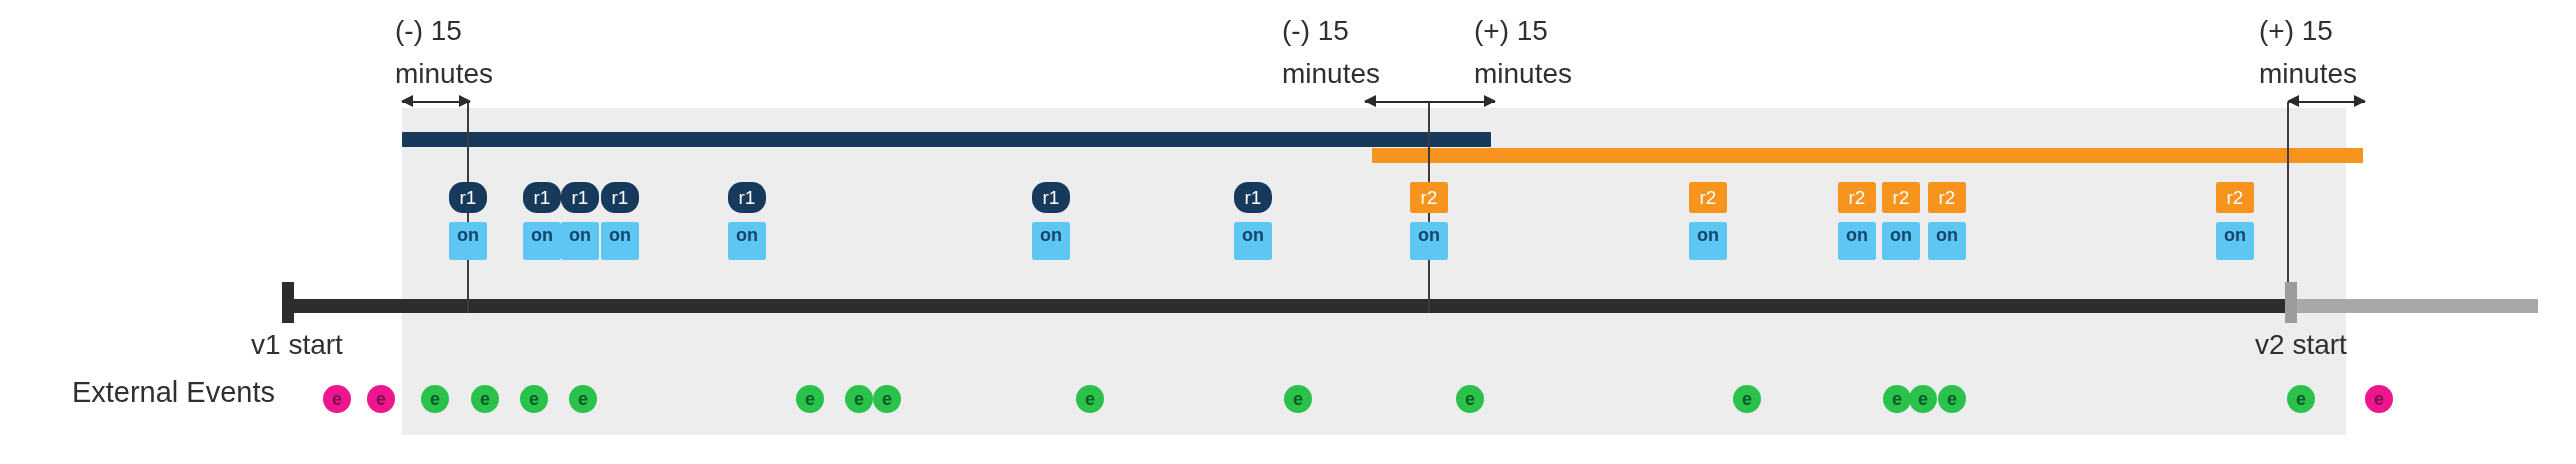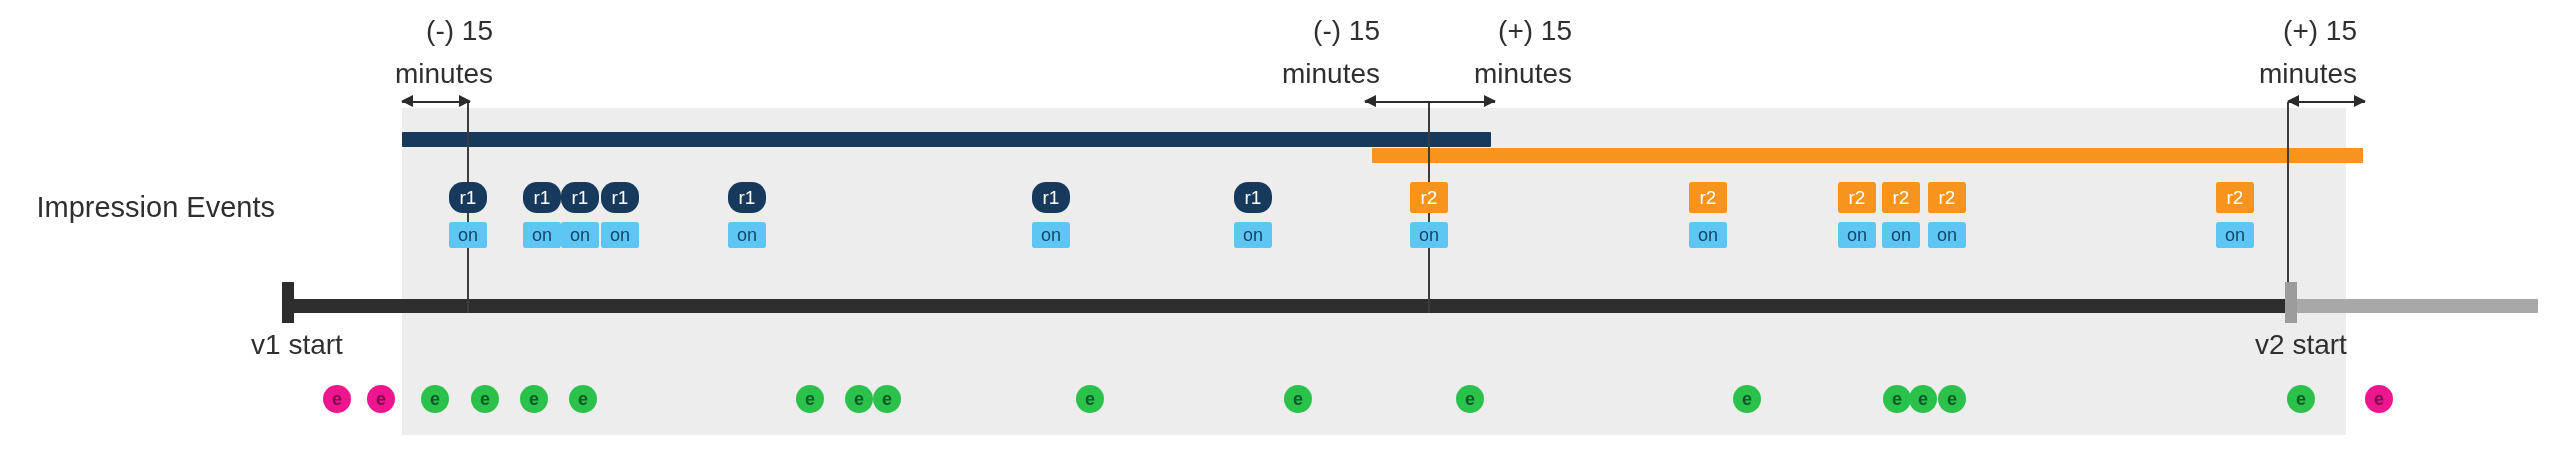--- a/index.html
+++ b/index.html
@@ -8,53 +8,53 @@
     --green-text:#0a5a23; --magenta-text:#7d0d4e;
     --timeline-dark:#2d2d2d; --timeline-gray:#a8a8a8; --guide:#3c3c3c; --text:#2f2f2f;
   }
   html,body{margin:0;padding:0;background:#ffffff;}
   .stage{
     position:relative; width:2576px; height:464px; background:#ffffff;
     font-family:"Liberation Sans", sans-serif; color:var(--text); overflow:hidden;
   }
   .panel{position:absolute; left:402px; top:108px; width:1944px; height:327px; background:var(--panel); z-index:0;}
   .rowlabel{position:absolute; left:0; width:275px; text-align:right; font-size:29px; font-weight:500; color:var(--text); z-index:3; white-space:nowrap;}
-  .toplabel{position:absolute; top:9.4px; transform:translateX(-50%); text-align:right; font-size:28px; line-height:43px; font-weight:500; color:var(--text); z-index:4; white-space:nowrap;}
+  .toplabel{position:absolute; top:9.4px; transform:translateX(-50%); text-align:left; font-size:28px; line-height:43px; font-weight:500; color:var(--text); z-index:4; white-space:nowrap;}
   .arrow{position:absolute; top:101px; height:1.9px; background:#2b2b2b; z-index:4;}
   .arrow::before{content:""; position:absolute; left:-0.9px; top:-5.6px; width:0; height:0;
     border-top:6.6px solid transparent; border-bottom:6.6px solid transparent; border-right:12.2px solid #2b2b2b;}
   .arrow::after{content:""; position:absolute; right:-0.9px; top:-5.6px; width:0; height:0;
     border-top:6.6px solid transparent; border-bottom:6.6px solid transparent; border-left:12.2px solid #2b2b2b;}
   .guide{position:absolute; top:102px; height:211px; width:1.9px; background:var(--guide); z-index:2;}
   .bar{position:absolute; height:15px; z-index:1; border-radius:0.9px;}
   .bar.navy{background:var(--navy);}
   .bar.orange{background:var(--orange);}
   .imp{position:absolute; top:182px; transform:translateX(-50%); display:flex; flex-direction:column; align-items:center; gap:8.5px; z-index:3;}
   .rbox{width:38px; height:31px; line-height:31px; text-align:center; color:#ffffff; font-size:19px; font-weight:500; border-radius:2.8px;}
   .rbox.r1{background:var(--navy);border-radius:14px;}
   .rbox.r2{background:var(--orange);}
-  .onbox{width:38px; height:26px; line-height:26px; text-align:center; background:var(--light-blue); color:var(--on-text); font-size:18px; font-weight:400; border-radius:2.8px;}
+  .onbox{width:38px; height:38px; line-height:26px; text-align:center; background:var(--light-blue); color:var(--on-text); font-size:18px; font-weight:700; border-radius:2.8px;}
   .timeline-dark{position:absolute; left:288px; top:299px; width:2004px; height:14px; background:var(--timeline-dark); z-index:2;}
   .timeline-gray{position:absolute; left:2292px; top:299px; width:246px; height:14px; background:var(--timeline-gray); z-index:2;}
   .tick{position:absolute; top:282px; width:12.2px; height:41px; z-index:3;}
   .tick-v1{left:282px; background:var(--timeline-dark);}
   .tick-v2{left:2285px; background:#9c9c9c;}
   .startlabel{position:absolute; top:329px; transform:translateX(-50%); font-size:28px; font-weight:500; color:var(--text); z-index:3; white-space:nowrap;}
   .ext{position:absolute; top:385px; width:28px; height:28px; line-height:28px; border-radius:50%; transform:translateX(-50%);
     text-align:center; font-size:18px; font-weight:600; z-index:3;}
   .ext.green{background:var(--green); color:var(--green-text);}
   .ext.magenta{background:var(--magenta); color:var(--magenta-text);}
 </style>
 </head>
 <body>
 
 <div class="stage" id="stage">
   <div class="panel"></div>
 
-  <div class="rowlabel" style="top:191px">Impression Events</div>
+  <div class="rowlabel" style="top:376px">External Events</div>
 
   <div class="timeline-dark"></div>
   <div class="timeline-gray"></div>
   <div class="tick tick-v1"></div>
   <div class="tick tick-v2"></div>
 
   <div class="startlabel" style="left:297px">v1 start</div>
   <div class="startlabel" style="left:2301px">v2 start</div>
 <div class="toplabel" style="left: 444px;">
       <div>(-) 15</div>

